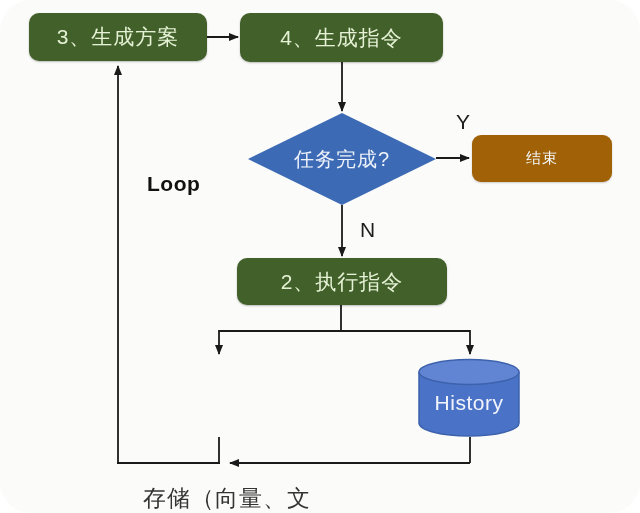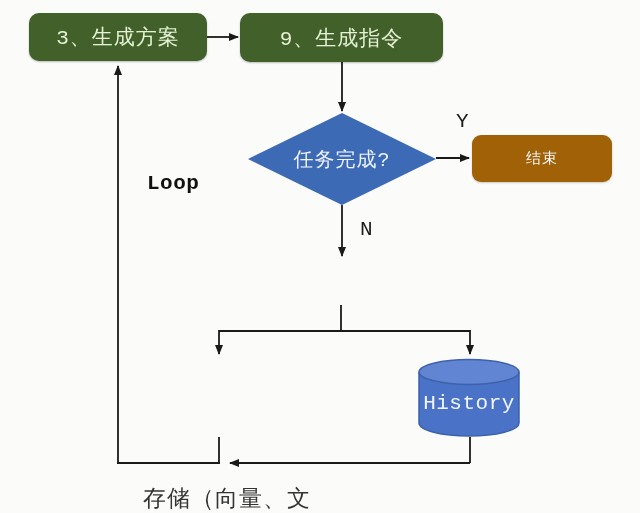--- a/index.html
+++ b/index.html
@@ -1,21 +1,22 @@
 <!DOCTYPE html>
 <html><head>
 <meta charset="utf-8">
 <style>
   html,body{margin:0;padding:0;background:#ffffff;}
   #canvas{
     position:relative;
     width:640px;height:513px;
     background:#fbfbf9;
-    font-family:Liberation Mono, monospace;
+    font-family:Liberation Sans, sans-serif;
     overflow:hidden;
+    border-radius:31px;
   }
   #wires{position:absolute;left:0;top:0;width:640px;height:513px;}
   .node{
     position:absolute;
     display:flex;align-items:center;justify-content:center;
     box-sizing:border-box;
     text-align:center;
     letter-spacing:1px;
   }
   .green-box{
@@ -99,26 +100,27 @@
 
     <line x1="470" y1="463" x2="230" y2="463" stroke="#1a1a1a" stroke-width="1.8" marker-end="url(#arr)"></line>
 
     <line x1="220" y1="463" x2="117" y2="463" stroke="#1a1a1a" stroke-width="1.8"></line>
 
     <line x1="118" y1="464" x2="118" y2="66" stroke="#1a1a1a" stroke-width="1.8" marker-end="url(#arr)"></line>
   </svg>
 
   <div class="node green-box" style="left:29px;top:13px;width:178px;height:48px;">3、生成方案</div>
 
-  <div class="node green-box" style="left:240px;top:13px;width:203px;height:49px;">9、生成指令</div>
+  <div class="node green-box" style="left:240px;top:13px;width:203px;height:49px;">4、生成指令</div>
 
   <div class="node decision-label" style="left:252px;top:113px;width:180px;height:92px;">任务完成?</div>
 
   <div class="node end-box" style="left:472px;top:135px;width:140px;height:47px;">结束</div>
 
+  <div class="node green-box" style="left:237px;top:258px;width:210px;height:47px;">2、执行指令</div>
 
   <div class="edge-label" style="left:456px;top:110px;">Y</div>
 
   <div class="edge-label" style="left:360px;top:218px;">N</div>
 
   <div class="loop-label" style="left:147px;top:172px;">Loop</div>
 
 
   <div class="cylinder" style="left:417px;top:358px;width:104px;height:80px;">
     <svg width="104" height="80" viewBox="0 0 104 80">

